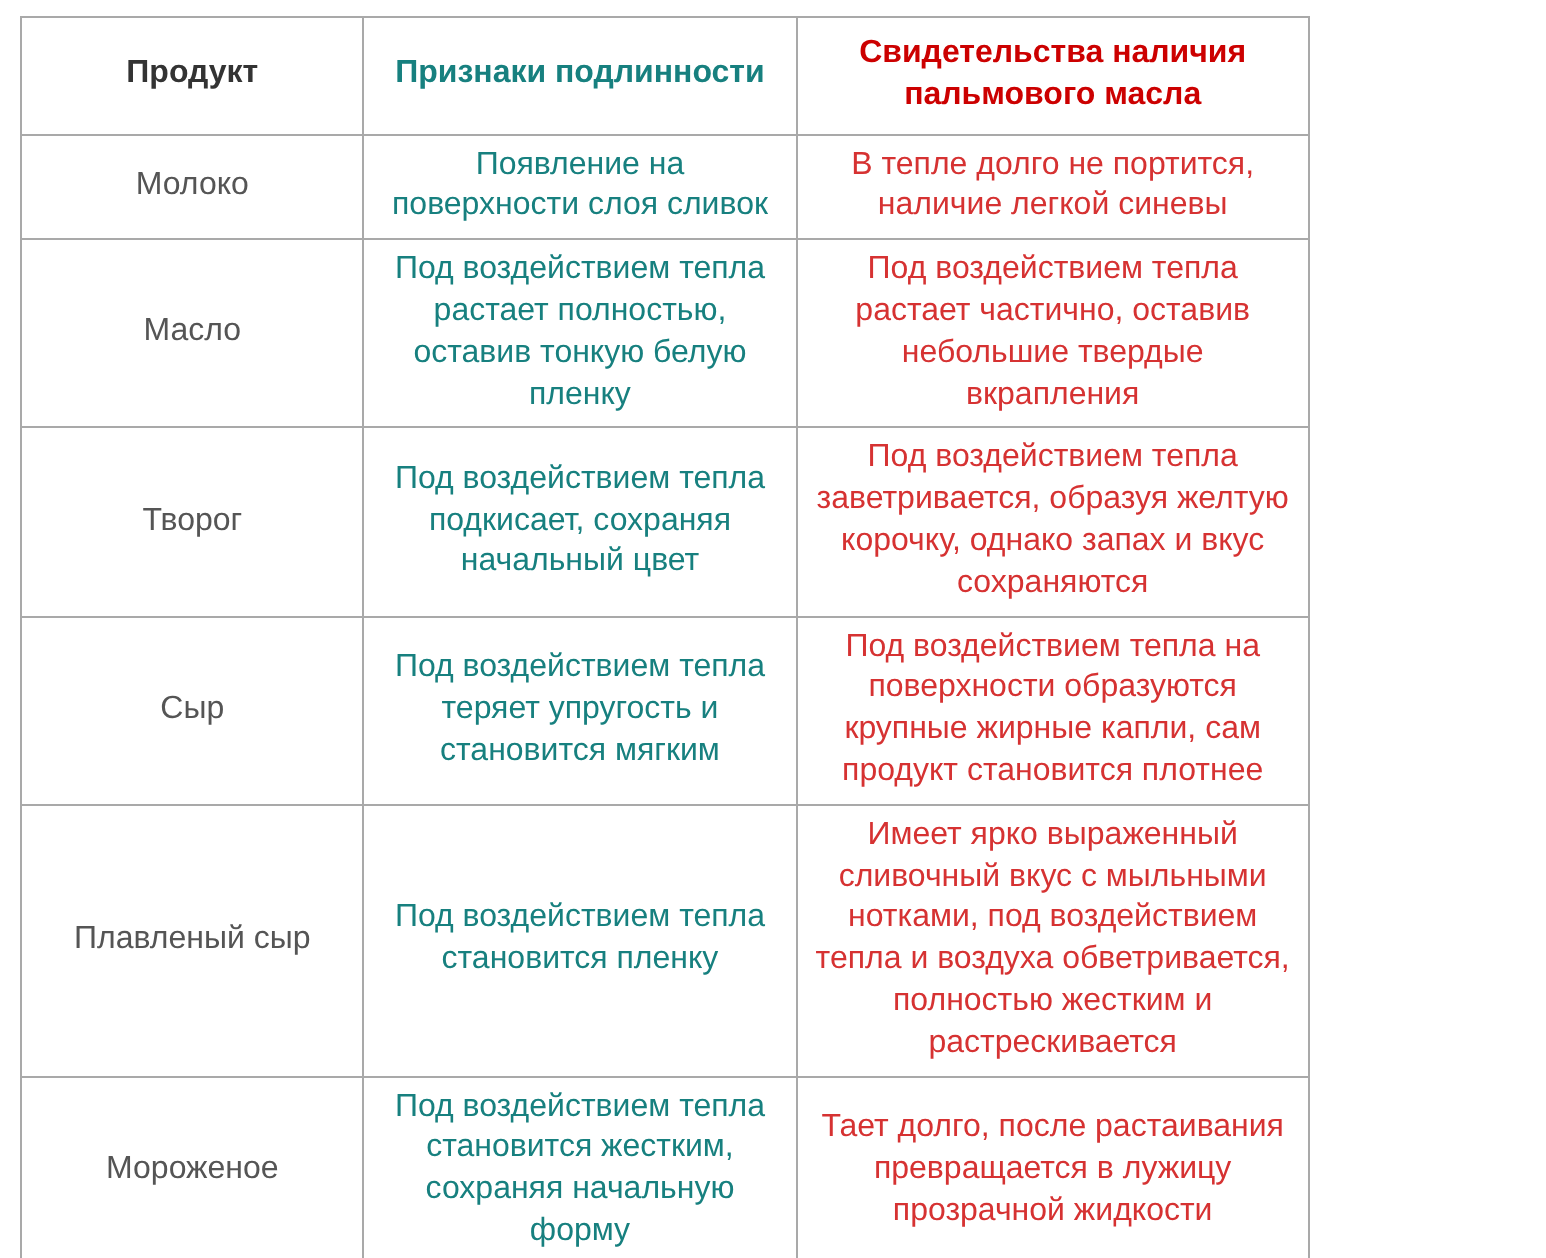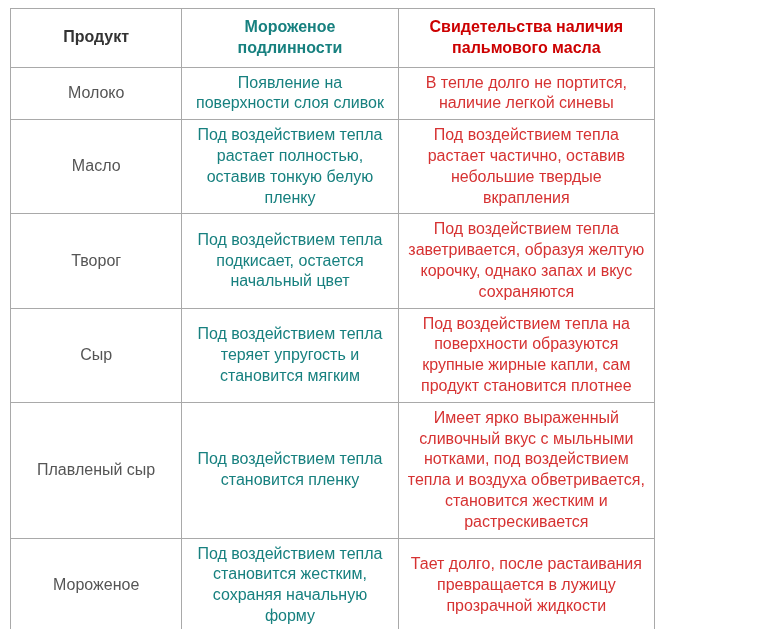--- a/index.html
+++ b/index.html
@@ -62,49 +62,49 @@
 <div class="table-wrap">
   <table class="palm-table">
     <colgroup>
       <col class="c1">
         <col class="c2">
         <col class="c3">
     </colgroup>
     <thead>
       <tr>
         <th class="h-product">Продукт</th>
-        <th class="h-authentic">Мороженое подлинности</th>
+        <th class="h-authentic">Признаки подлинности</th>
         <th class="h-palm">Свидетельства наличия пальмового масла</th>
       </tr>
     </thead>
     <tbody>
       <tr>
         <td class="product">Молоко</td>
         <td class="authentic">Появление на поверхности слоя сливок</td>
         <td class="palm">В тепле долго не портится, наличие легкой синевы</td>
       </tr>
       <tr>
         <td class="product">Масло</td>
         <td class="authentic">Под воздействием тепла растает полностью, оставив тонкую белую пленку</td>
         <td class="palm">Под воздействием тепла растает частично, оставив небольшие твердые вкрапления</td>
       </tr>
       <tr>
         <td class="product">Творог</td>
-        <td class="authentic">Под воздействием тепла подкисает, остается начальный цвет</td>
+        <td class="authentic">Под воздействием тепла подкисает, сохраняя начальный цвет</td>
         <td class="palm">Под воздействием тепла заветривается, образуя желтую корочку, однако запах и вкус сохраняются</td>
       </tr>
       <tr>
         <td class="product">Сыр</td>
         <td class="authentic">Под воздействием тепла теряет упругость и становится мягким</td>
         <td class="palm">Под воздействием тепла на поверхности образуются крупные жирные капли, сам продукт становится плотнее</td>
       </tr>
       <tr>
         <td class="product">Плавленый сыр</td>
         <td class="authentic">Под воздействием тепла становится пленку</td>
-        <td class="palm">Имеет ярко выраженный сливочный вкус с мыльными нотками, под воздействием тепла и воздуха обветривается, становится жестким и растрескивается</td>
+        <td class="palm">Имеет ярко выраженный сливочный вкус с мыльными нотками, под воздействием тепла и воздуха обветривается, полностью жестким и растрескивается</td>
       </tr>
       <tr>
         <td class="product">Мороженое</td>
         <td class="authentic">Под воздействием тепла становится жестким, сохраняя начальную форму</td>
         <td class="palm">Тает долго, после растаивания превращается в лужицу прозрачной жидкости</td>
       </tr>
     </tbody>
   </table>
 </div>
 

